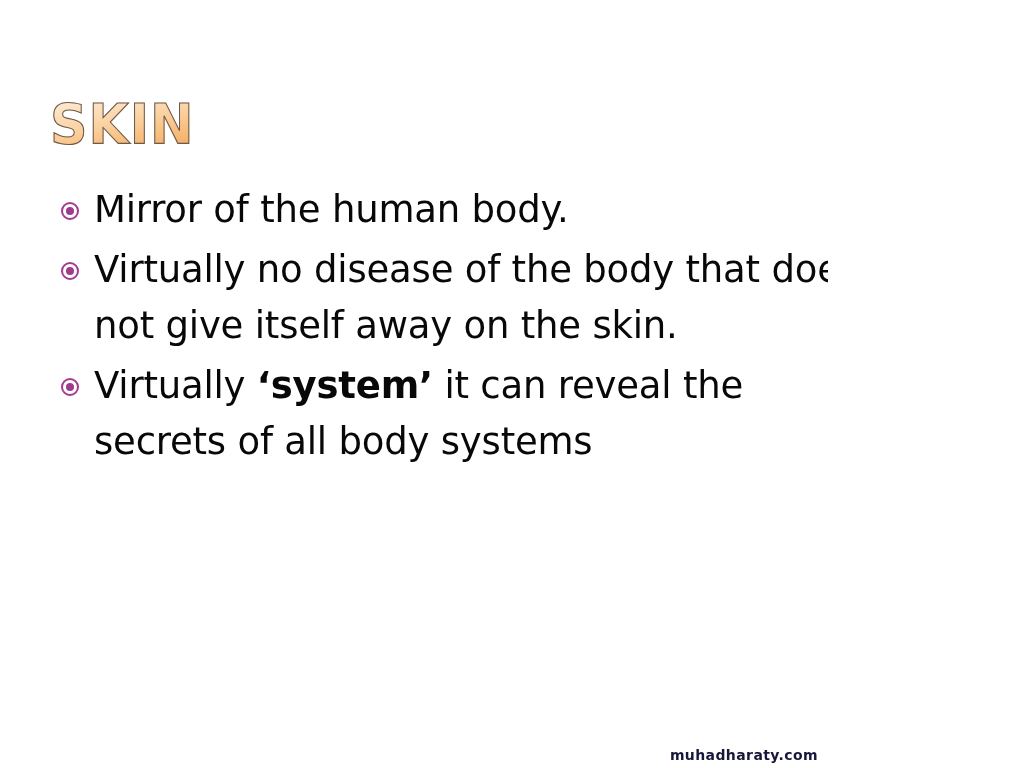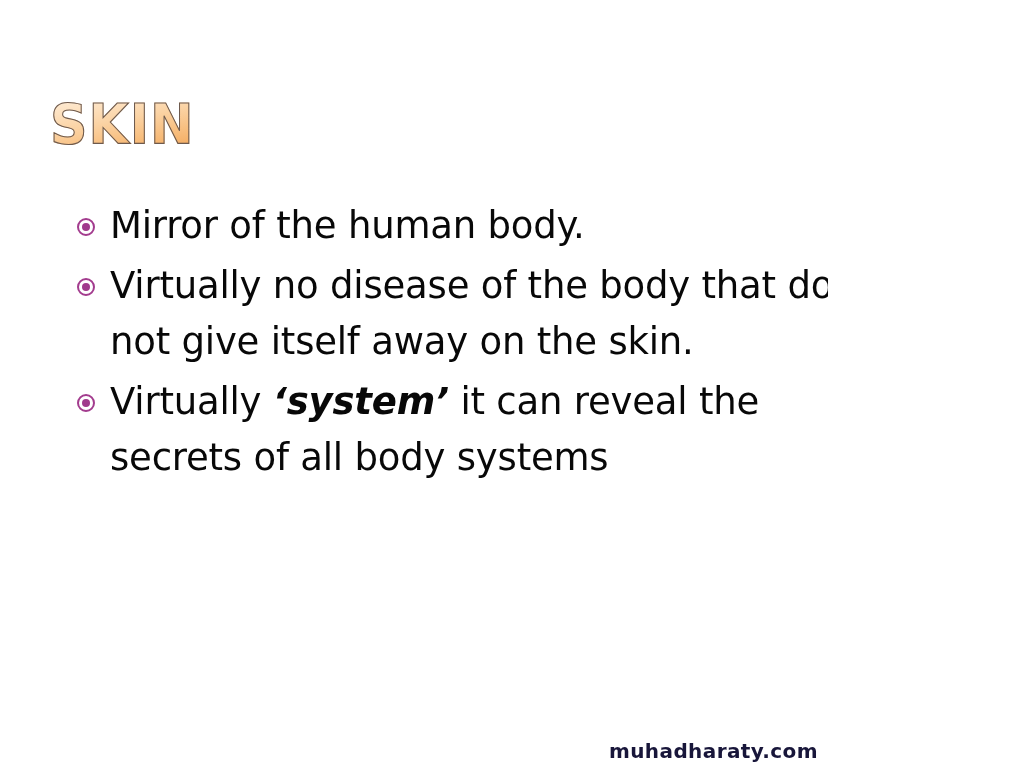--- a/index.html
+++ b/index.html
@@ -114,21 +114,21 @@
     transform-origin: left top;
   }
 
   
   .body-list {
     position: absolute;
     left: 58px;
     top: 182px;
     width: 820px;
     list-style: none;
-    margin: 16px;
+    margin: 0;
     padding: 0;
   }
   .bullet-item {
     position: relative;
     padding-left: 36px;
     margin: 0 0 4px 0;
     font-family: "DejaVu Sans", sans-serif;
     font-size: 37px;
     line-height: 56px;
     color: #080808;
@@ -152,31 +152,30 @@
     left: 50%;
     top: 50%;
     width: 8px;
     height: 8px;
     margin: -4px 0 0 -4px;
     border-radius: 50%;
     background: #a03a8c;
   }
   .em-word {
     font-weight: bold;
-    font-style: italic;
   }
 
   
   .watermark {
     position: absolute;
     right: 10px;
     bottom: 5px;
     font-family: "DejaVu Sans", sans-serif;
     font-weight: bold;
-    font-size: 20px;
+    font-size: 14px;
     letter-spacing: 0.4px;
     color: #18163a;
     white-space: nowrap;
     margin-left: 48px;
   }
 </style>
 </head>
 <body>
 
 <div class="slide">

